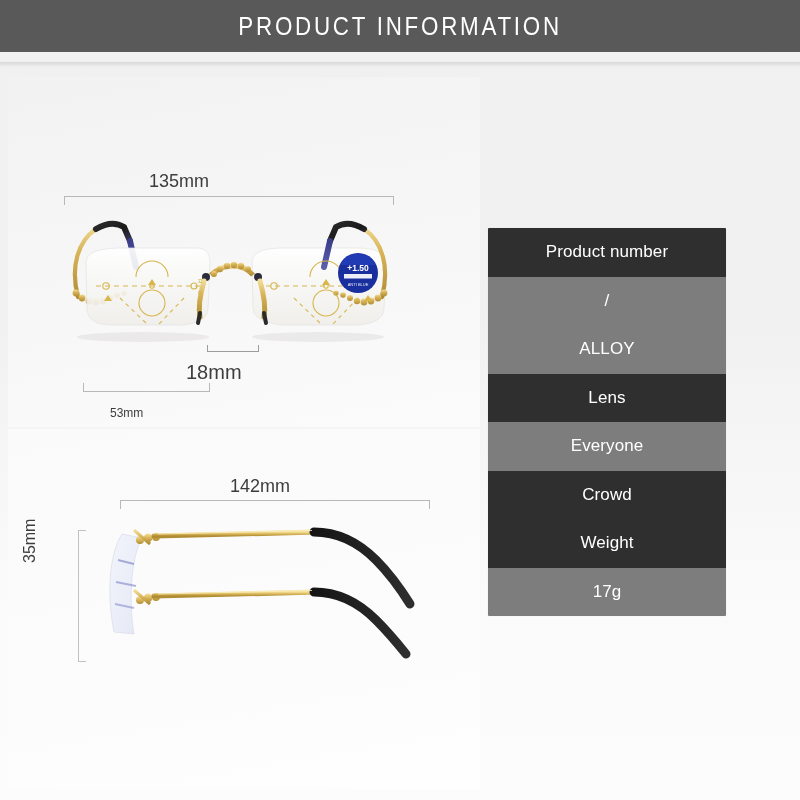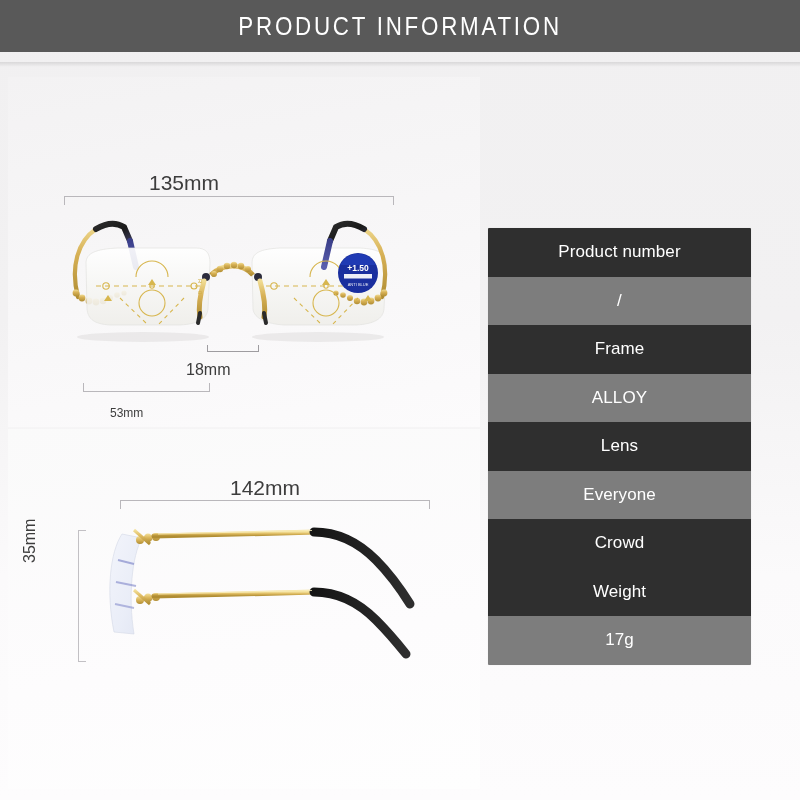--- a/index.html
+++ b/index.html
@@ -56,26 +56,26 @@
     background: linear-gradient(170deg,#f3f2f3 0%, #f7f6f7 45%, #fcfbfc 100%);
   }
   #photo-front { left: 8px;  top: 10px;  width: 472px; height: 350px; }
   #photo-side  { left: 8px;  top: 362px; width: 472px; height: 360px;
                  background: linear-gradient(170deg,#fafafa 0%, #fdfcfd 60%, #fefefe 100%); }
 
   
   .dim-label {
     position: absolute;
     color: #3d3d3d;
-    font-size: 21px;
+    font-size: 18px;
     white-space: nowrap;
     font-family: "Liberation Sans", sans-serif;
   }
   #dim-135 { left: 149px; top: 171px; }
-  #dim-18  { left: 186px; top: 361px; font-size: 16px; }
+  #dim-18  { left: 186px; top: 361px; font-size: 20px; }
   #dim-53  { left: 110px; top: 406px; font-size: 12px; }
   #dim-142 { left: 230px; top: 476px; }
   #dim-35  {
     left: 21px; top: 563px;
     font-size: 16px;
     transform: rotate(-90deg);
     transform-origin: left top;
   }
 
   
@@ -120,21 +120,21 @@
   #side-view {
     position: absolute;
     left: 88px; top: 512px;
     width: 355px; height: 150px;
   }
 
   
   #spec-table {
     position: absolute;
     left: 488px; top: 228px;
-    width: 263px;
+    width: 238px;
     border-radius: 1px;
     overflow: hidden;
     box-shadow: 0 0 1px rgba(0,0,0,0.18);
   }
   .spec-row {
     height: 48.5px;
     display: flex;
     align-items: center;
     justify-content: center;
     color: #ffffff;
@@ -333,23 +333,20 @@
   <div class="dim-label" id="dim-142">142mm</div>
   <div class="dim-label" id="dim-35">35mm</div>
 
   <div id="spec-table">
     <div class="spec-row dark">
         <span>Product number</span>
       </div>
     <div class="spec-row light">
         <span>/</span>
       </div>
-    <div class="spec-row dark">
-        <span>Frame</span>
-      </div>
     <div class="spec-row light">
         <span>ALLOY</span>
       </div>
     <div class="spec-row dark">
         <span>Lens</span>
       </div>
     <div class="spec-row light">
         <span>Everyone</span>
       </div>
     <div class="spec-row dark">

